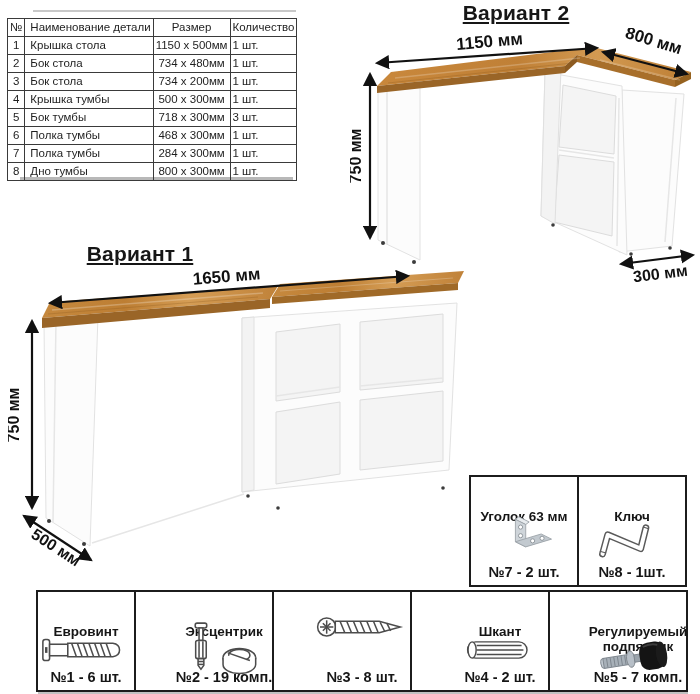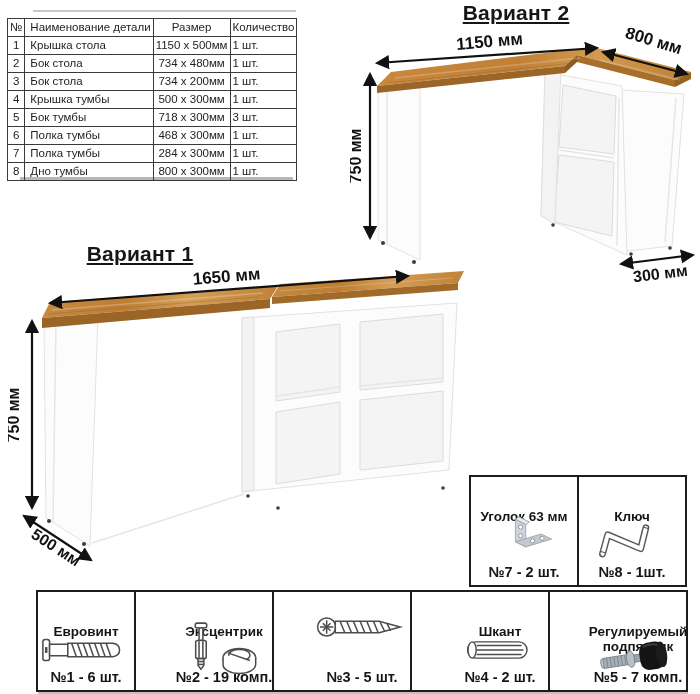--- a/index.html
+++ b/index.html
@@ -333,21 +333,21 @@
               <line x1="34" y1="16" x2="39" y2="28"></line>
             <line x1="41" y1="16" x2="46" y2="28"></line>
               <line x1="48" y1="16" x2="53" y2="28"></line>
             <line x1="55" y1="16" x2="60" y2="28"></line>
               <line x1="62" y1="16" x2="67" y2="28"></line>
             <line x1="69" y1="17" x2="74" y2="27"></line>
               <line x1="76" y1="18" x2="80" y2="26"></line>
           </g>
         </svg>
       </div>
-      <div class="hw-label">№3 - 5 шт.</div>
+      <div class="hw-label">№3 - 8 шт.</div>
     </div>
 
     <div class="hw-cell">
       <div class="hw-title">Шкант</div>
       <div class="hw-icon">
         <svg width="90" height="40" viewBox="0 0 100 44">
           <g class="lineart">
             <rect x="14" y="13" width="66" height="18" rx="9"></rect>
             <ellipse cx="19" cy="22" rx="4.5" ry="9"></ellipse>
             <line x1="24" y1="17" x2="74" y2="17"></line>

